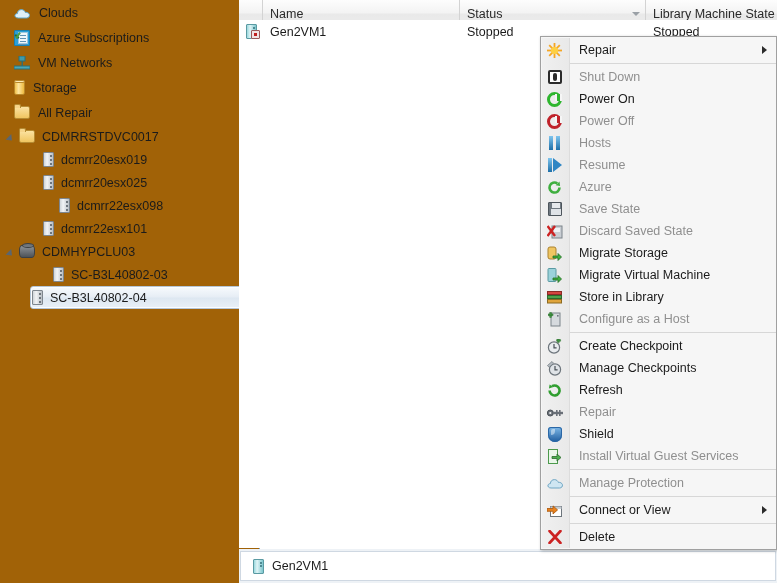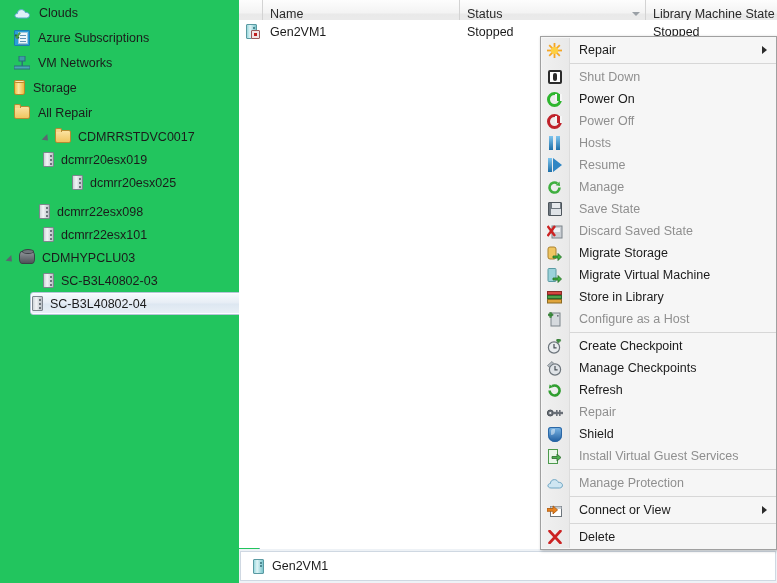--- a/index.html
+++ b/index.html
@@ -7,21 +7,21 @@
     width:777px;height:583px;overflow:hidden;
     font-family:"Liberation Sans","DejaVu Sans",sans-serif;
     font-size:12.5px;color:#1b1b1b;background:#ffffff;
     -webkit-font-smoothing:antialiased;
   }
   .app{position:relative;width:777px;height:583px;}
 
   
   .sidebar{
     position:absolute;left:0;top:0;width:260px;height:583px;
-    background:#22c55e;border-right:1px solid #7ba0c0;
+    background:#a16207;border-right:1px solid #7ba0c0;
     box-sizing:border-box;overflow:hidden;
   }
   .nav-item{
     position:relative;height:25px;display:flex;align-items:center;
     padding-left:14px;box-sizing:border-box;white-space:nowrap;
   }
   .nav-item .lbl{margin-left:8px;font-size:12.5px;color:#1b1b1b;}
   .tree-row{
     position:relative;display:flex;align-items:center;height:23px;
     box-sizing:border-box;white-space:nowrap;
@@ -247,51 +247,51 @@
         <div class="nav-item">
           <span class="ico i-stor"></span>
           <span class="lbl">Storage</span>
         </div>
         <div class="nav-item">
           <span class="ico i-folder"></span>
           <span class="lbl">All Repair</span>
         </div>
       </div>
     <div id="tree-list">
-        <div class="tree-row" style="padding-left: 6px; margin-left: 36px;">
+        <div class="tree-row" style="padding-left: 6px;">
           <span class="expander open"></span>
           <span class="ico i-folder"></span>
           <span class="lbl">CDMRRSTDVC0017</span>
         </div>
         <div class="tree-row" style="padding-left: 30px;">
           <span class="expander"></span>
           <span class="ico i-host"></span>
           <span class="lbl">dcmrr20esx019</span>
         </div>
-        <div class="tree-row" style="padding-left: 30px; margin-left: 29px;">
+        <div class="tree-row" style="padding-left: 30px;">
           <span class="expander"></span>
           <span class="ico i-host"></span>
           <span class="lbl">dcmrr20esx025</span>
         </div>
-        <div class="tree-row" style="padding-left: 26px; margin-top: 6px;">
+        <div class="tree-row" style="padding-left: 46px;">
           <span class="expander"></span>
           <span class="ico i-host"></span>
           <span class="lbl">dcmrr22esx098</span>
         </div>
         <div class="tree-row" style="padding-left: 30px;">
           <span class="expander"></span>
           <span class="ico i-host"></span>
           <span class="lbl">dcmrr22esx101</span>
         </div>
         <div class="tree-row" style="padding-left: 6px;">
           <span class="expander open"></span>
           <span class="ico i-clu"></span>
           <span class="lbl">CDMHYPCLU03</span>
         </div>
-        <div class="tree-row" style="padding-left: 30px;">
+        <div class="tree-row" style="padding-left: 40px;">
           <span class="expander"></span>
           <span class="ico i-host"></span>
           <span class="lbl">SC-B3L40802-03</span>
         </div>
         <div class="tree-row tree-sel" style="padding-left: 1px; margin-left: 30px; margin-right: 2px;">
           <span class="ico i-host"></span>
           <span class="lbl">SC-B3L40802-04</span>
         </div>
       </div>
   </div>
@@ -400,21 +400,21 @@
         </div>
         <div class="mi disabled">
           <span class="micon">
             <span class="ico">
               <span class="g g-reset"><svg width="15" height="15" viewBox="0 0 15 15">
                   <path d="M12.5 7.5 a5 5 0 1 1 -2.2 -4.1" fill="none" stroke="#3faf3f" stroke-width="2.6"></path>
                   <path d="M12.5 1.5 l0.6 4.4 -4.4 -0.7 z" fill="#3faf3f"></path>
                 </svg></span>
             </span>
           </span>
-          <span class="mlbl">Manage</span>
+          <span class="mlbl">Azure</span>
         </div>
         <div class="mi disabled">
           <span class="micon">
             <span class="ico">
               <span class="g g-save"></span>
             </span>
           </span>
           <span class="mlbl">Save State</span>
         </div>
         <div class="mi disabled">

